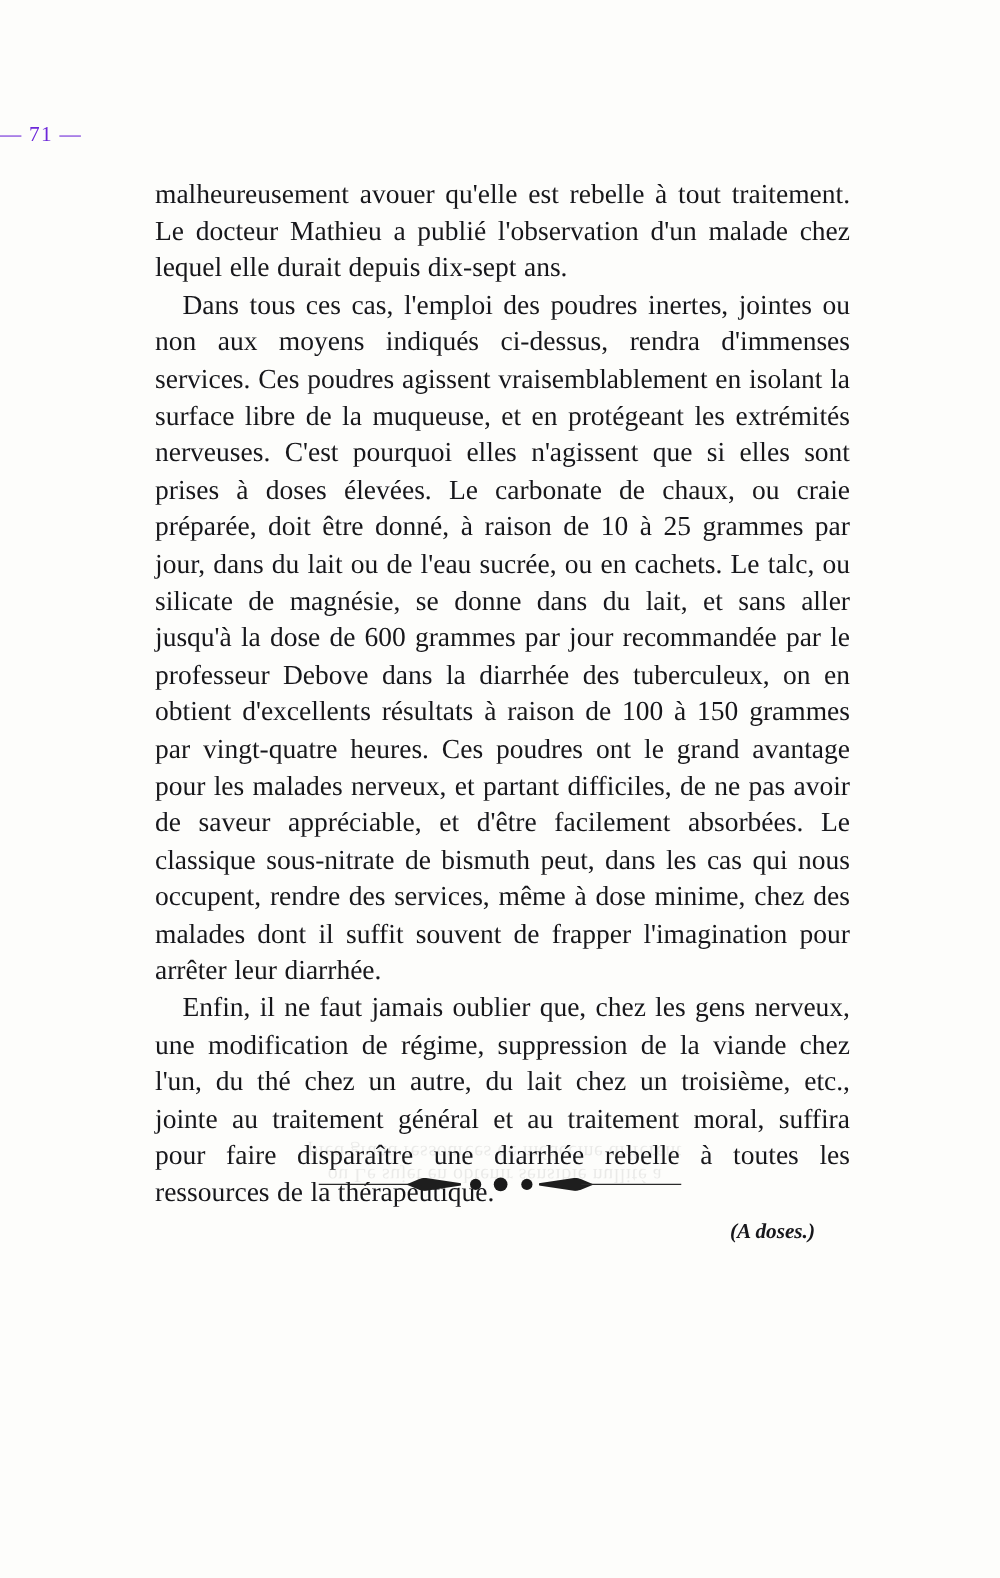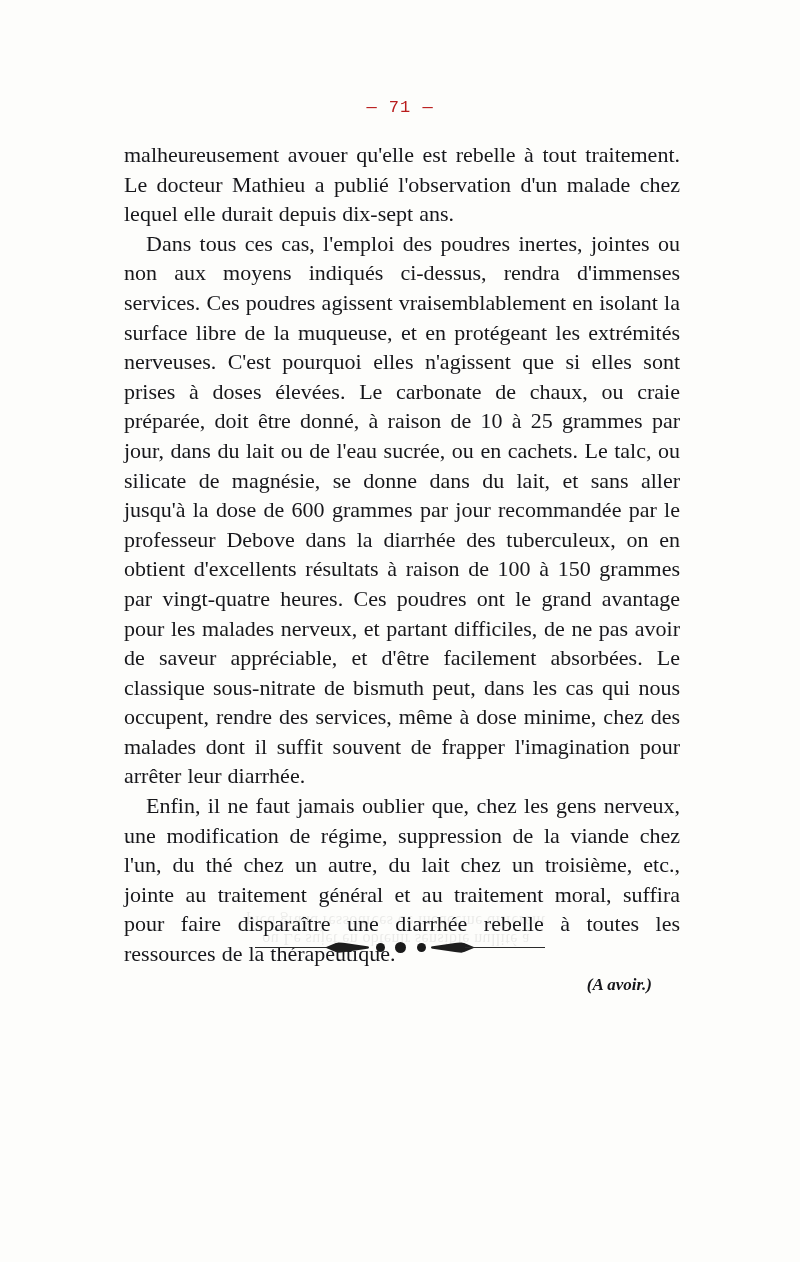--- a/index.html
+++ b/index.html
@@ -21,25 +21,25 @@
     left: 0;
     width: 800px;
     height: 1262px;
     background: #fdfdfb;
   }
   .page-number {
     position: absolute;
     top: 98px;
     left: 0;
     width: 800px;
-    text-align: center;
+    text-align: left;
     font-size: 17px;
     letter-spacing: 1px;
-    font-family: Liberation Mono, monospace;
-    color: #b91c1c;
+    font-family: Liberation Serif, serif;
+    color: #6d28d9;
   }
   .text-column {
     position: absolute;
     top: 140px;
     left: 124px;
     width: 556px;
   }
   p.para {
     margin: 0 0 0 0;
     font-size: 22px;
@@ -126,21 +126,21 @@
 <body>
 
 <div class="page">
 
   <div class="page-number">— 71 —</div>
 
   <div class="text-column">
     <p class="para">malheureusement avouer qu'elle est rebelle à tout traitement. Le docteur Mathieu a publié l'observation d'un malade chez lequel elle durait depuis dix-sept ans.</p>
     <p class="para indent">Dans tous ces cas, l'emploi des poudres inertes, jointes ou non aux moyens indiqués ci-dessus, rendra d'immenses services. Ces poudres agissent vraisemblablement en isolant la surface libre de la muqueuse, et en protégeant les extrémités nerveuses. C'est pourquoi elles n'agissent que si elles sont prises à doses élevées. Le carbonate de chaux, ou craie préparée, doit être donné, à raison de 10 à 25 grammes par jour, dans du lait ou de l'eau sucrée, ou en cachets. Le talc, ou silicate de magnésie, se donne dans du lait, et sans aller jusqu'à la dose de 600 grammes par jour recommandée par le professeur Debove dans la diarrhée des tuberculeux, on en obtient d'excellents résultats à raison de 100 à 150 grammes par vingt-quatre heures. Ces poudres ont le grand avantage pour les malades nerveux, et partant difficiles, de ne pas avoir de saveur appréciable, et d'être facilement absorbées. Le classique sous-nitrate de bismuth peut, dans les cas qui nous occupent, rendre des services, même à dose minime, chez des malades dont il suffit souvent de frapper l'imagination pour arrêter leur diarrhée.</p>
     <p class="para indent">Enfin, il ne faut jamais oublier que, chez les gens nerveux, une modification de régime, suppression de la viande chez l'un, du thé chez un autre, du lait chez un troisième, etc., jointe au traitement général et au traitement moral, suffira pour faire disparaître une diarrhée rebelle à toutes les ressources de la thérapeutique.</p>
-    <div class="signature">(A avoir.)</div>
+    <div class="signature">(A doses.)</div>
   </div>
 
   <div class="ghost">
     <div>ou Le sujet en obtenir sensible nullité a</div>
     <div>pied grand ressources de médecine diffèrent</div>
   </div>
 
   <div class="ornament">
     <div class="ornament-inner">
       <span class="orn-line left"></span>

